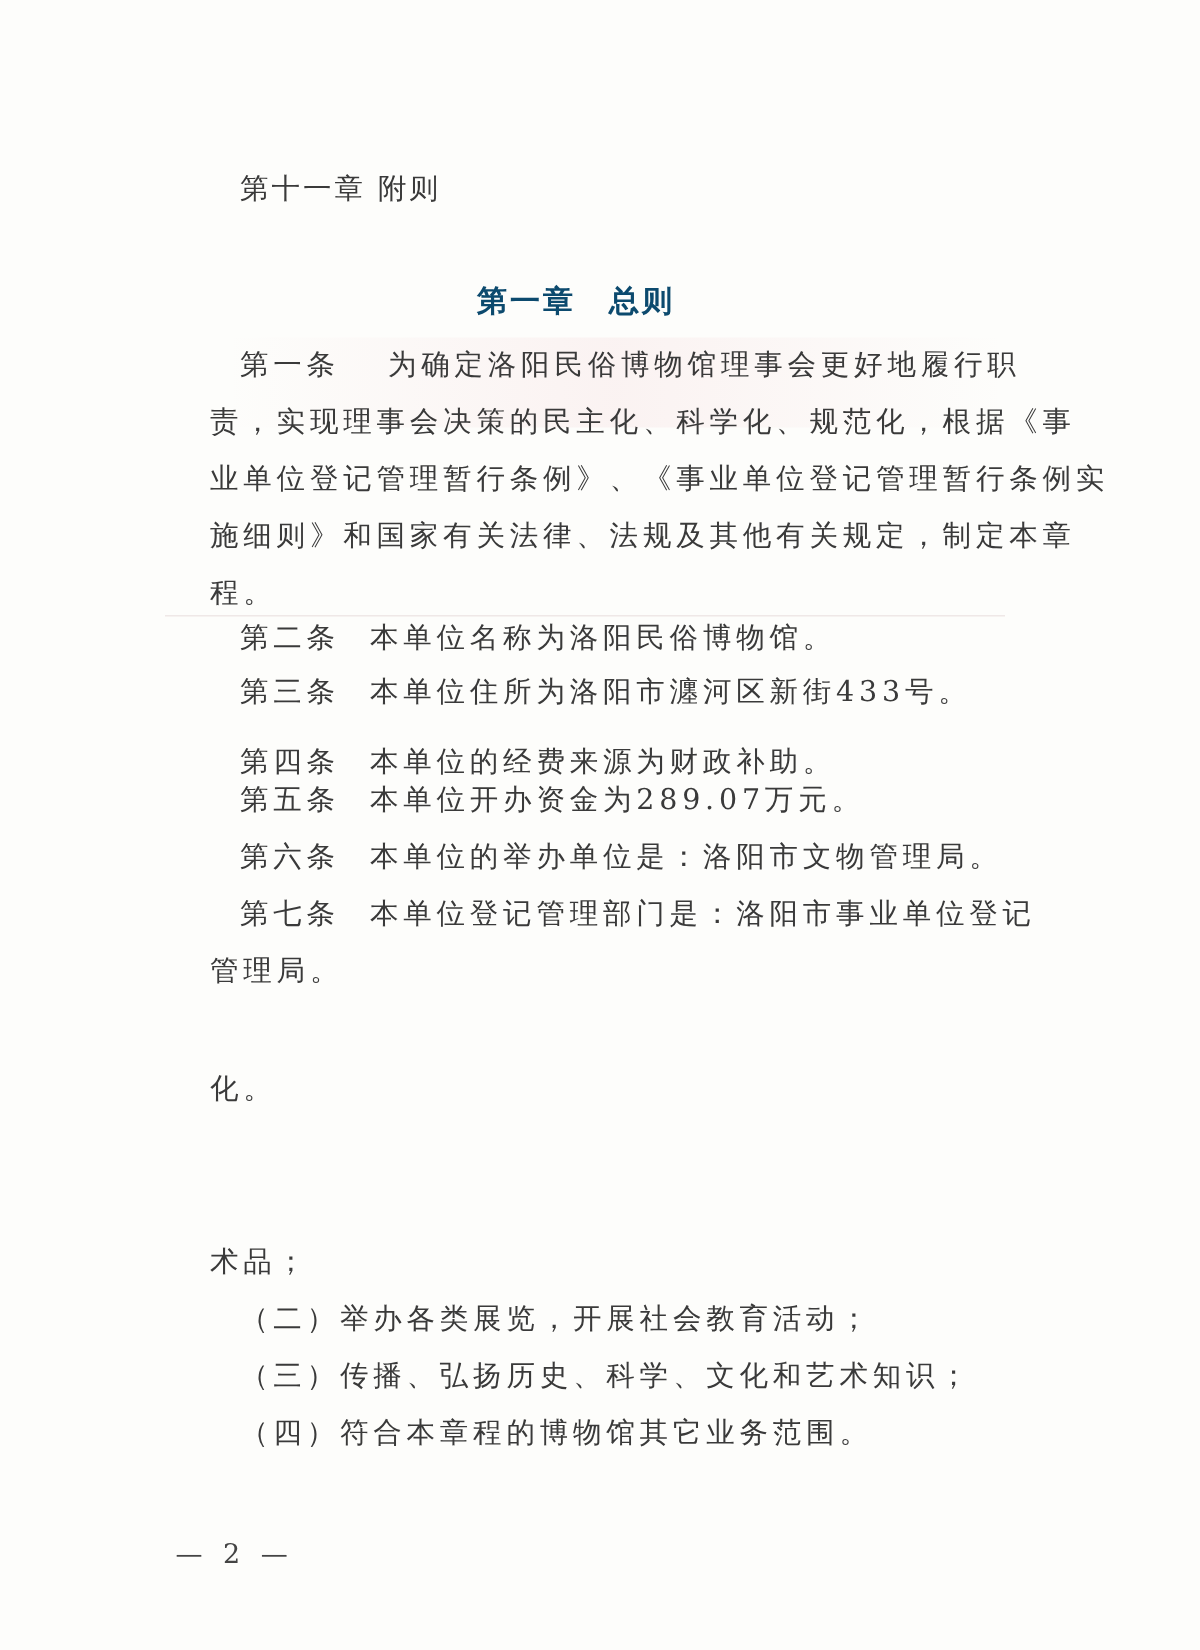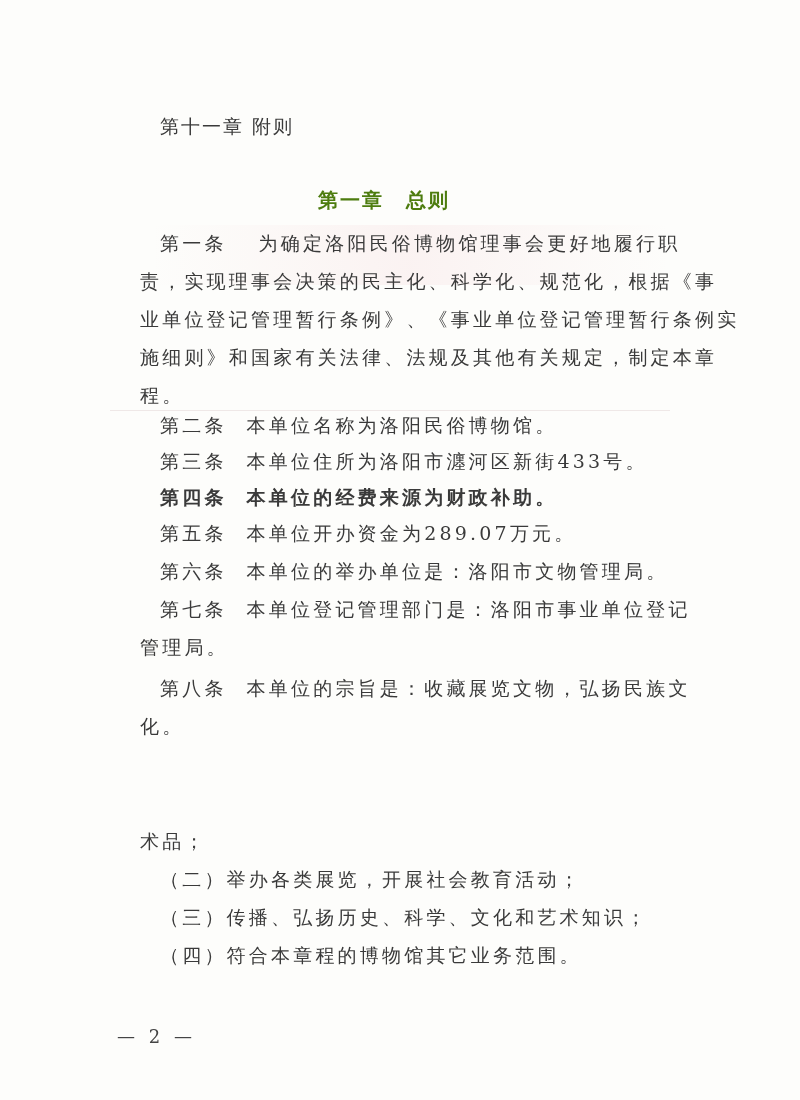--- a/index.html
+++ b/index.html
@@ -16,21 +16,21 @@
     position: absolute;
     font-size: 19px;
     letter-spacing: 3.2px;
     white-space: nowrap;
     line-height: 24px;
   }
   .toc-line { left: 160px; top: 114px; letter-spacing: 2px; }
   .chapter-title {
     position: absolute; left: 318px; top: 187px;
     font-size: 20px; font-weight: bold; letter-spacing: 2px;
-    color: #4d7c0f; white-space: nowrap;
+    color: #0c4a6e; white-space: nowrap;
   }
   .chapter-title .gap { display: inline-block; width: 22px; }
   .indent { left: 160px; }
   .flush { left: 120px; margin-left: 20px; }
   .label-gap { display: inline-block; width: 20px; }
   .page-number {
     position: absolute; left: 117px; top: 1026px;
     font-size: 18px; letter-spacing: 4px; color: #444;
   }
   .stamp-ghost {
@@ -65,40 +65,37 @@
   <div class="line flush" style="top:383px;">程。</div>
 
   <div class="line indent" style="top:413px;">
     <span>第二条</span><span class="label-gap"></span><span>本单位名称为洛阳民俗博物馆。</span>
   </div>
 
   <div class="line indent" style="top:449px;">
     <span>第三条</span><span class="label-gap"></span><span>本单位住所为洛阳市瀍河区新街433号。</span>
   </div>
 
-  <div class="line indent" style="top:485px;font-weight:bold;">
+  <div class="line indent" style="top:496px;">
     <span>第四条</span><span class="label-gap"></span><span>本单位的经费来源为财政补助。</span>
   </div>
 
   <div class="line indent" style="top:521px;">
     <span>第五条</span><span class="label-gap"></span><span>本单位开办资金为289.07万元。</span>
   </div>
 
   <div class="line indent" style="top:559px;">
     <span>第六条</span><span class="label-gap"></span><span>本单位的举办单位是：洛阳市文物管理局。</span>
   </div>
 
   <div class="line indent" style="top:597px;">
     <span>第七条</span><span class="label-gap"></span><span>本单位登记管理部门是：洛阳市事业单位登记</span>
   </div>
   <div class="line flush" style="top:635px;">管理局。</div>
 
-  <div class="line indent" style="top:676px;">
-    <span>第八条</span><span class="label-gap"></span><span>本单位的宗旨是：收藏展览文物，弘扬民族文</span>
-  </div>
   <div class="line flush" style="top:714px;">化。</div>
 
 
   <div class="line flush" style="top:829px;">术品；</div>
   <div class="line indent" style="top:867px;">（二）举办各类展览，开展社会教育活动；</div>
   <div class="line indent" style="top:905px;">（三）传播、弘扬历史、科学、文化和艺术知识；</div>
   <div class="line indent" style="top:943px;">（四）符合本章程的博物馆其它业务范围。</div>
 
   <div class="page-number">— 2 —</div>
 </div>

